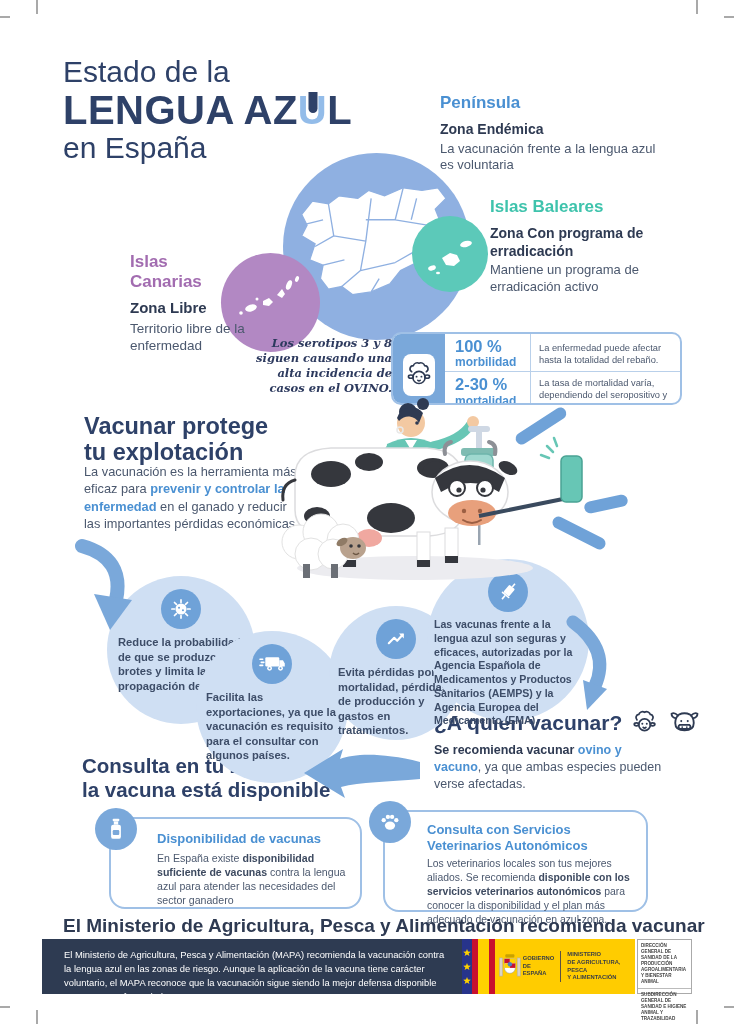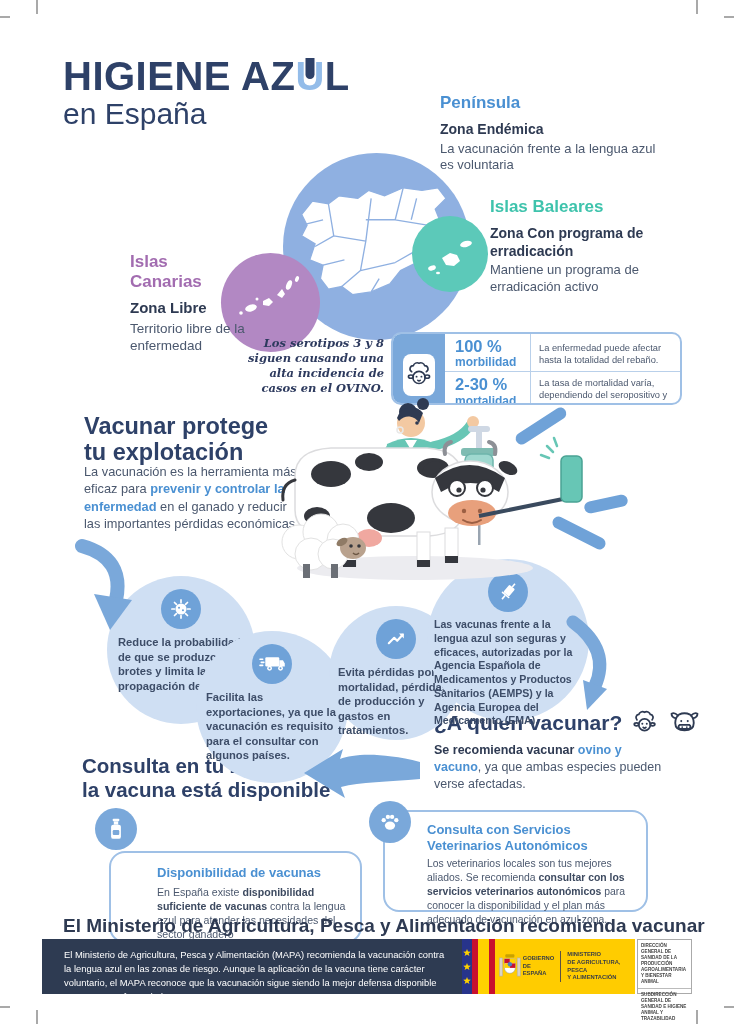--- a/index.html
+++ b/index.html
@@ -97,22 +97,23 @@
   <div class="mark" style="left:36px;top:0;width:2px;height:14px"></div>
   <div class="mark" style="left:0;top:16px;width:10px;height:2px"></div>
   <div class="mark" style="left:696px;top:0;width:2px;height:14px"></div>
   <div class="mark" style="left:724px;top:16px;width:10px;height:2px"></div>
   <div class="mark" style="left:36px;top:1010px;width:2px;height:14px"></div>
   <div class="mark" style="left:0;top:1006px;width:10px;height:2px"></div>
   <div class="mark" style="left:696px;top:1010px;width:2px;height:14px"></div>
   <div class="mark" style="left:724px;top:1006px;width:10px;height:2px"></div>
 
   <div class="abs" style="left:63px;top:55px;">
+    <div class="title-top">Estado de la</div>
     <div class="title-main">
-      <span>HIGIENE AZ</span><span class="accent-u"><span>U</span><i class="plunger"></i></span><span>L</span>
+      <span>LENGUA AZ</span><span class="accent-u"><span>U</span><i class="plunger"></i></span><span>L</span>
     </div>
     <div class="title-sub">en España</div>
   </div>
 
   <div class="circle c-map" style="left:283px;top:153px;width:187px;height:187px;">
     <svg viewBox="0 0 140 120">
       <path d="M14 36 L22 26 L34 28 L42 22 L56 24 L64 18 L76 22 L90 16 L104 18 L116 16 L122 24 L114 32 L118 42 L108 50 L110 58 L98 64 L100 72 L88 78 L80 88 L66 94 L52 96 L44 90 L34 92 L28 84 L30 74 L20 70 L24 58 L14 52 L18 44 Z" fill="#ffffff" stroke="#8fb0e1" stroke-width="1"></path>
       <g stroke="#8fb0e1" stroke-width="1" fill="none">
         <path d="M34 28 L38 52 M38 52 L24 60 M38 52 L62 56 M62 56 L66 24 M62 56 L58 78 M58 78 L44 90 M58 78 L84 72 M84 72 L98 64 M84 40 L90 16 M62 40 L84 40 M84 40 L108 44 M96 40 L100 24 M30 40 L14 44 M46 70 L30 74 M72 84 L66 94"></path>
       </g>
@@ -151,21 +152,21 @@
     <h3>Península</h3>
     <div class="zone">Zona Endémica</div>
     <div class="desc" style="width:230px">La vacunación frente a la lengua azul es voluntaria</div>
   </div>
   <div class="abs region can" style="left:130px;top:252px;width:130px;">
     <h3 style="width:90px">Islas Canarias</h3>
     <div class="zone" style="font-size:15px">Zona Libre</div>
     <div class="desc" style="width:115px;font-size:13.5px">Territorio libre de la enfermedad</div>
   </div>
 
-  <div class="abs serotype" style="left:239px;top:336px;width:145px;z-index:5;">Los serotipos 3 y 8 siguen causando una alta incidencia de casos en el OVINO.</div>
+  <div class="abs serotype" style="left:247px;top:336px;width:145px;z-index:5;">Los serotipos 3 y 8 siguen causando una alta incidencia de casos en el OVINO.</div>
 
   <div class="abs stats" style="left:391px;top:332px;">
     <div class="animal">
       <div class="sq">
         <svg width="26" height="32" viewBox="0 0 64 72">
           <g fill="none" stroke="#2e3a52" stroke-width="4" stroke-linecap="round" stroke-linejoin="round">
             <path d="M14 28 a8 8 0 0 1 4 -15 a10 10 0 0 1 14 -6 a10 10 0 0 1 14 6 a8 8 0 0 1 4 15"></path>
             <circle cx="32" cy="42" r="15"></circle>
             <ellipse cx="12" cy="40" rx="6" ry="4"></ellipse>
             <ellipse cx="52" cy="40" rx="6" ry="4"></ellipse>
@@ -373,38 +374,38 @@
   </div>
   <p class="abs who-body" style="left:434px;top:742px;width:238px;margin:0;"><span class="b">Se recomienda vacunar </span><span class="hl">ovino y vacuno</span><span>, ya que ambas especies pueden verse afectadas.</span></p>
 
   <svg class="abs" style="left:296px;top:746px;z-index:4;" width="128" height="56" viewBox="0 0 128 56">
     <path d="M124 16 C84 6 58 8 44 13 L47 3 L8 27 L49 52 L45 41 C64 36 92 36 124 33 Z" fill="#7aa8da"></path>
   </svg>
 
   <div class="abs consult-h" style="left:82px;top:754px;">Consulta en tu zona:
 la vacuna está disponible</div>
 
-  <div class="ibox" style="left:109px;top:817px;width:253px;height:92px;padding:12px 12px 8px 46px;margin-top:34px;">
+  <div class="ibox" style="left:109px;top:817px;width:253px;height:92px;padding:12px 12px 8px 46px;">
     <h4>Disponibilidad de vacunas</h4>
     <p><span>En España existe </span><span class="b">disponibilidad suficiente de vacunas</span><span> contra la lengua azul para atender las necesidades del sector ganadero</span></p>
   </div>
   <div class="badge" style="left:95px;top:808px;">
     <svg width="22" height="24" viewBox="0 0 40 44">
       <g fill="#fff">
         <rect x="14" y="3" width="12" height="5" rx="1.5"></rect>
         <rect x="16" y="8" width="8" height="6"></rect>
         <rect x="11" y="14" width="18" height="26" rx="4"></rect>
       </g>
       <rect x="14" y="24" width="12" height="9" rx="2" fill="#7aa8da"></rect>
     </svg>
   </div>
 
   <div class="ibox" style="left:383px;top:810px;width:265px;height:102px;padding:10px 12px 8px 42px;">
     <h4 style="width:200px">Consulta con Servicios Veterinarios Autonómicos</h4>
-    <p style="font-size:10.4px"><span>Los veterinarios locales son tus mejores aliados. Se recomienda </span><span class="b">consultar con los servicios veterinarios autonómicos</span><span> para conocer la disponibilidad y el plan más adecuado de vacunación en azul zona.</span></p>
+    <p style="font-size:10.4px"><span>Los veterinarios locales son tus mejores aliados. Se recomienda </span><span class="b">disponible con los servicios veterinarios autonómicos</span><span> para conocer la disponibilidad y el plan más adecuado de vacunación en azul zona.</span></p>
   </div>
   <div class="badge" style="left:369px;top:801px;">
     <svg width="24" height="24" viewBox="0 0 40 40">
       <g fill="#fff">
         <ellipse cx="20" cy="26" rx="8.5" ry="7"></ellipse>
         <circle cx="9.5" cy="17" r="3.6"></circle>
         <circle cx="16.5" cy="11.5" r="3.6"></circle>
         <circle cx="23.5" cy="11.5" r="3.6"></circle>
         <circle cx="30.5" cy="17" r="3.6"></circle>
       </g>

